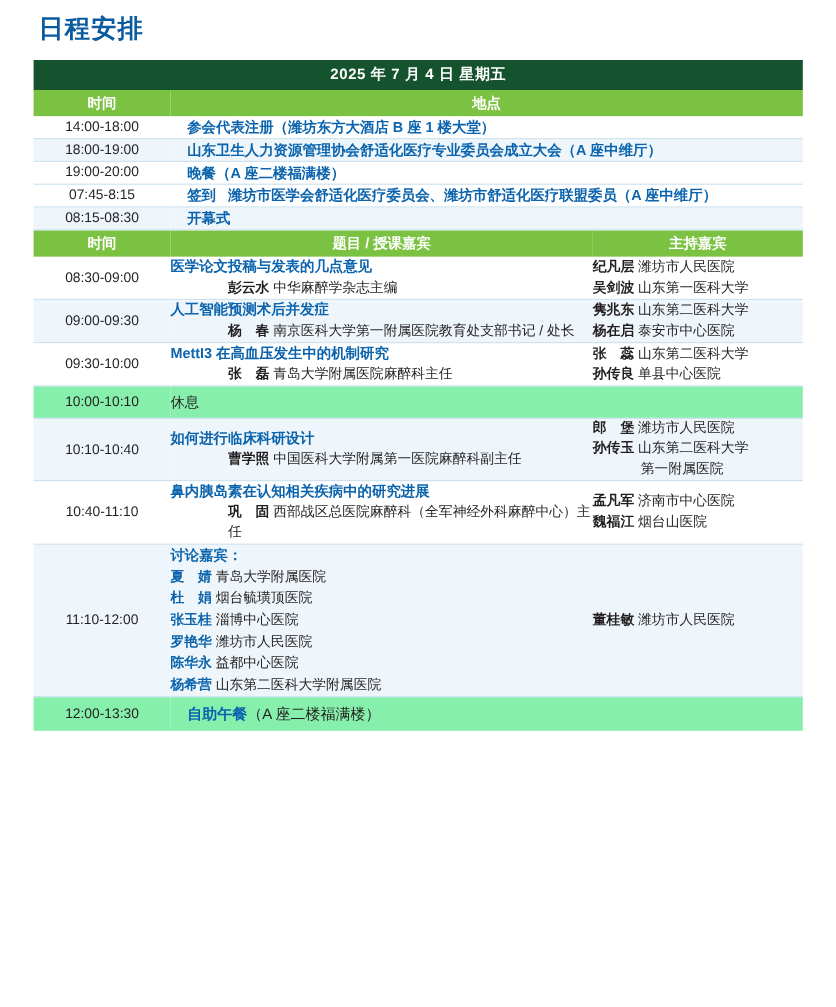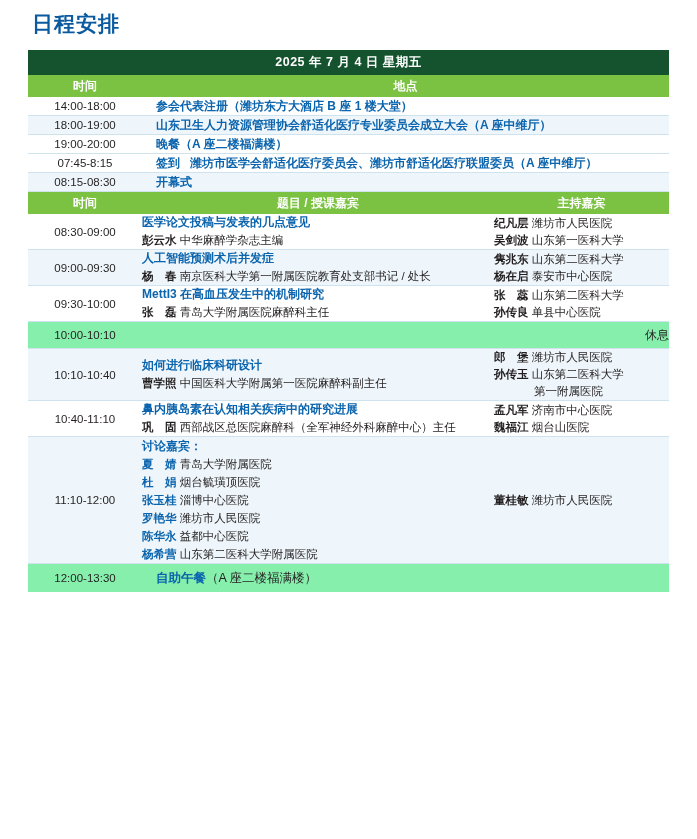--- a/index.html
+++ b/index.html
@@ -94,20 +94,21 @@
     color: #0b64ad;
     font-weight: bold;
     font-size: 12px;
     line-height: 17px;
   }
   .speaker {
     font-size: 11.5px;
     line-height: 17px;
     color: #231f20;
     margin-top: 1px;
+    margin-left: 48px;
   }
   .speaker .nm {
     font-weight: bold;
     color: #231f20;
   }
   .plainline {
     color: #0b64ad;
     font-weight: bold;
     font-size: 12px;
     line-height: 18px;
@@ -132,21 +133,20 @@
   }
   .break-row td {
     border-bottom: 1px solid #cfe3ef;
     background: #86efac;
     height: 26px;
   }
   .break-label {
     padding-left: 14px;
     font-size: 12px;
     color: #231f20;
-    text-align: right;
   }
   .disc-title {
     color: #0b64ad;
     font-weight: bold;
     font-size: 12px;
     line-height: 18px;
   }
   .disc-item {
     font-size: 11.5px;
     line-height: 18px;

